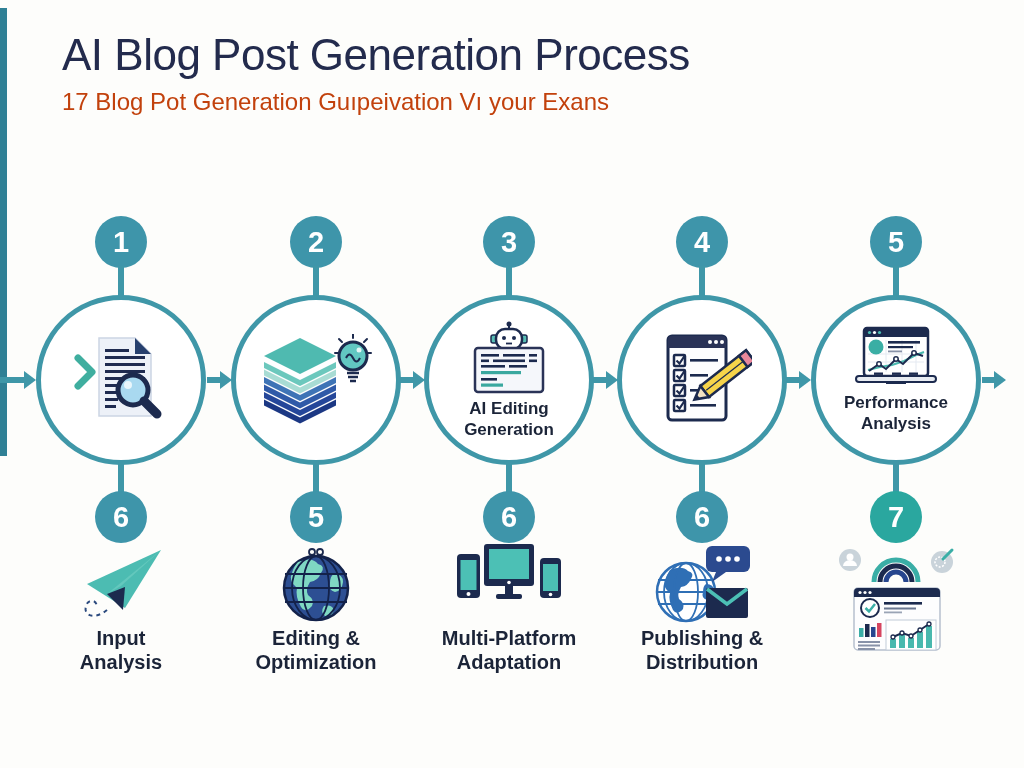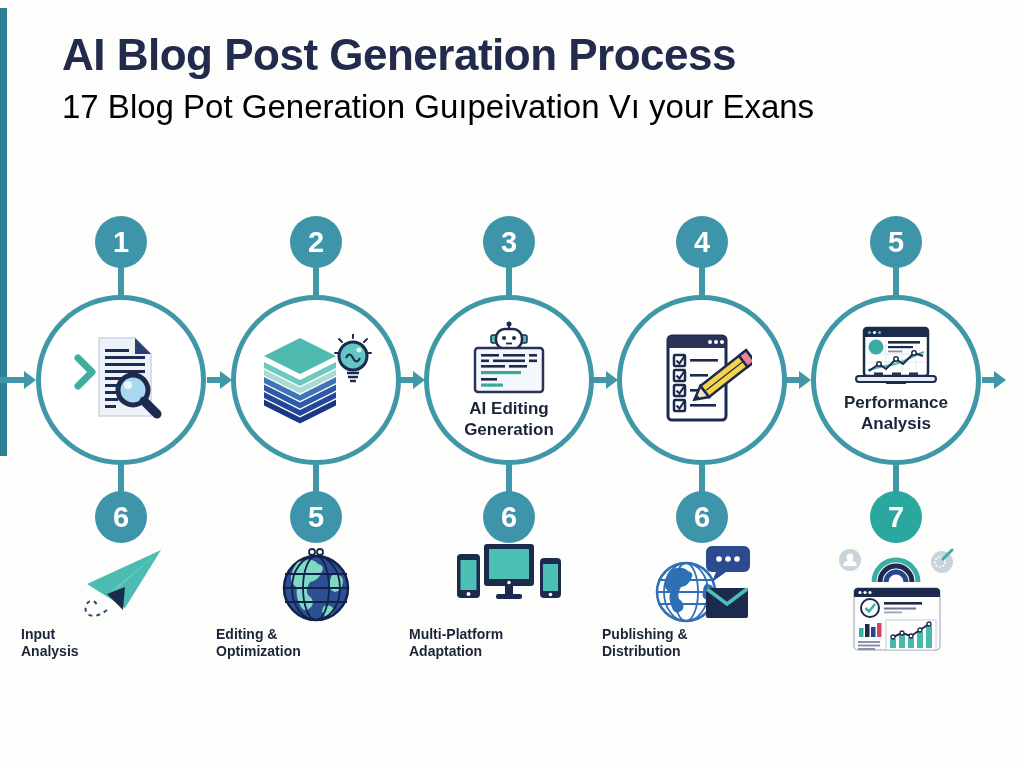--- a/index.html
+++ b/index.html
@@ -3,22 +3,22 @@
 <meta charset="utf-8">
 <style>
   html,body{margin:0;padding:0;background:#e9e9e9;}
   #stage{
     position:relative;width:1024px;height:768px;overflow:hidden;
     background:#fdfdfb;font-family:"Liberation Sans",sans-serif;
   }
   
   #left-bar{position:absolute;left:0;top:8px;width:7px;height:448px;background:#2f8095;}
   
-  #title{position:absolute;left:62px;top:30px;font-size:44px;font-weight:bold;color:#232b4d;letter-spacing:-0.5px;}
-  #subtitle{position:absolute;left:62px;top:88px;font-size:33px;color:#000000;}
+  #title{position:absolute;left:62px;top:30px;font-size:44px;font-weight:normal;color:#232b4d;letter-spacing:-0.5px;}
+  #subtitle{position:absolute;left:62px;top:88px;font-size:24px;color:#c2410c;}
   
   .col{position:absolute;top:0;width:200px;height:768px;}
   .col1{left:21px}.col2{left:216px}.col3{left:409px}.col4{left:602px}.col5{left:796px}
   .badge{
     position:absolute;left:74px;width:52px;height:52px;border-radius:50%;
     background:#3e95aa;color:#fff;font-size:29px;font-weight:bold;
     text-align:center;line-height:52px;
   }
   .badge-top{top:216px}
   .badge-bottom{top:491px}
@@ -30,22 +30,22 @@
     position:absolute;left:15px;top:295px;width:170px;height:170px;border-radius:50%;
     border:5px solid #3f97a8;background:#ffffff;box-sizing:border-box;
     display:flex;flex-direction:column;align-items:center;justify-content:center;
   }
   .circle .step-label{
     margin-top:5px;font-size:17px;font-weight:bold;color:#1b2438;
     text-align:center;line-height:1.18;white-space:pre-line;
   }
   .bicon{position:absolute;left:0;top:544px;width:200px;text-align:center;}
   .blabel{
-    position:absolute;left:0;top:626px;width:200px;
-    font-size:14px;font-weight:bold;color:#1b2438;line-height:1.2;white-space:pre-line;
+    position:absolute;left:0;top:626px;width:200px;text-align:center;
+    font-size:20px;font-weight:bold;color:#1b2438;line-height:1.2;white-space:pre-line;
   }
   
   .arrow{position:absolute;top:377px;height:6px;background:#3f97a8;}
   .arrow::after{
     content:"";position:absolute;right:-12px;top:-6px;width:0;height:0;
     border-left:12px solid #3f97a8;border-top:9px solid transparent;border-bottom:9px solid transparent;
   }
   .a0{left:0;width:24px}.a1{left:207px;width:13px}.a2{left:400px;width:13px}
   .a3{left:593px;width:13px}.a4{left:786px;width:13px}.a5{left:982px;width:12px}
 </style>

